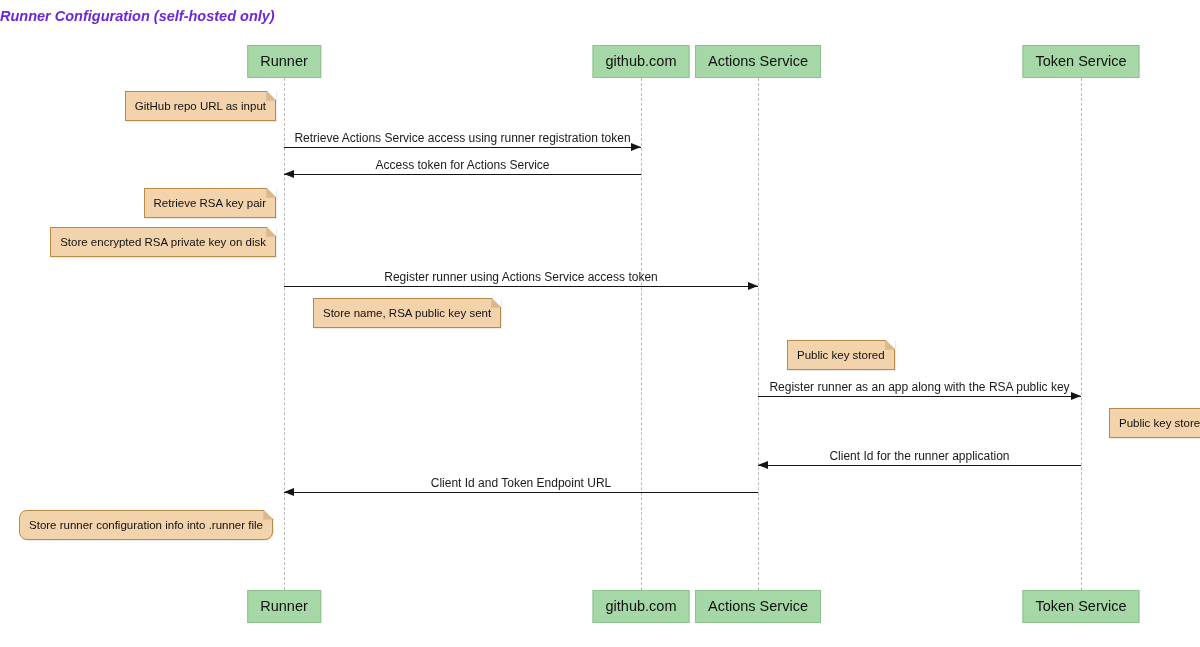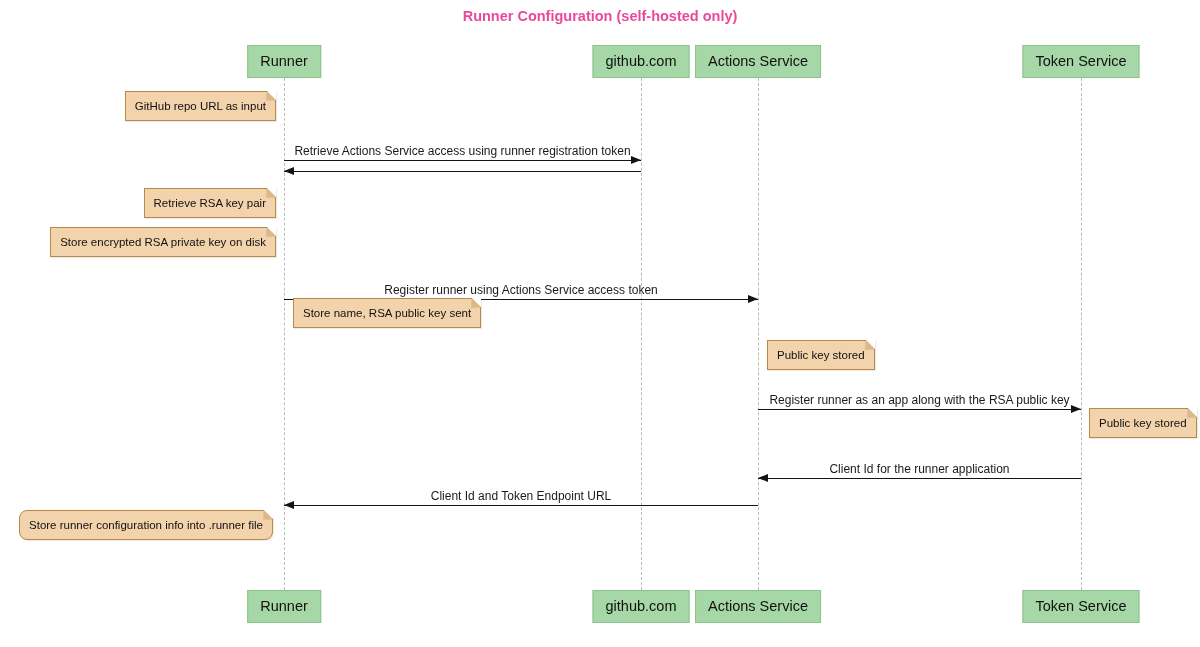--- a/index.html
+++ b/index.html
@@ -20,24 +20,25 @@
     position: relative;
     width: 1200px;
     height: 647px;
     background: var(--background);
     overflow: hidden;
   }
 
   .title {
     position: absolute;
     left: 0; right: 0; top: 8px;
-    text-align: center;
+    text-align: left;
     font-size: 14.5px;
     font-weight: bold;
-    color: #ec4899;
+    color: #6d28d9;
+    font-style: italic;
   }
 
   .lifeline {
     position: absolute;
     top: 78px;
     height: 512px;
     width: 0;
     border-left: 1px dashed var(--lifeline);
   }
 
@@ -50,21 +51,21 @@
     background: var(--participant-fill);
     border: 1px solid var(--participant-border);
     border-radius: 0;
     font-size: 14.5px;
     white-space: nowrap;
     text-align: center;
   }
   .participant.top { top: 45px; }
   .participant.bottom { top: 590px; }
 
-  .msg { position: absolute; margin-top: 13px; }
+  .msg { position: absolute; }
   .msg-label {
     display: block;
     text-align: center;
     white-space: nowrap;
     font-size: 12px;
     line-height: 14px;
     margin-bottom: 2px;
     color: #1a1a1a;
   }
   .msg-line {
@@ -84,20 +85,21 @@
 
   .note {
     position: absolute;
     background: var(--note-fill);
     border: 1px solid var(--note-border);
     padding: 7px 9px 6px 9px;
     font-size: 11.5px;
     line-height: 15px;
     white-space: nowrap;
     box-shadow: 1px 1px 1px rgba(0,0,0,0.08);
+    margin-left: 20px;
   }
   .note::before {
     content: "";
     position: absolute;
     top: -1px; right: -1px;
     width: 0; height: 0;
     border-style: solid;
     border-width: 0 9px 9px 0;
     border-color: var(--background) var(--background) var(--note-fold) var(--note-fold);
     box-shadow: -1px 1px 1px rgba(0,0,0,0.08);
@@ -126,20 +128,21 @@
   <div class="participant bottom" style="left:1081px;">Token Service</div>
 
   <div class="msg" style="left:284px; top:131px; width:357px;">
     <span class="msg-label">Retrieve Actions Service access using runner registration token</span>
     <div class="msg-line">
         <span class="arrowhead right"></span>
       </div>
   </div>
 
   <div class="msg" style="left:284px; top:158px; width:357px;">
+    <span class="msg-label">Access token for Actions Service</span>
     <div class="msg-line">
         <span class="arrowhead left"></span>
       </div>
   </div>
 
   <div class="msg" style="left:284px; top:270px; width:474px;">
     <span class="msg-label">Register runner using Actions Service access token</span>
     <div class="msg-line">
         <span class="arrowhead right"></span>
       </div>

